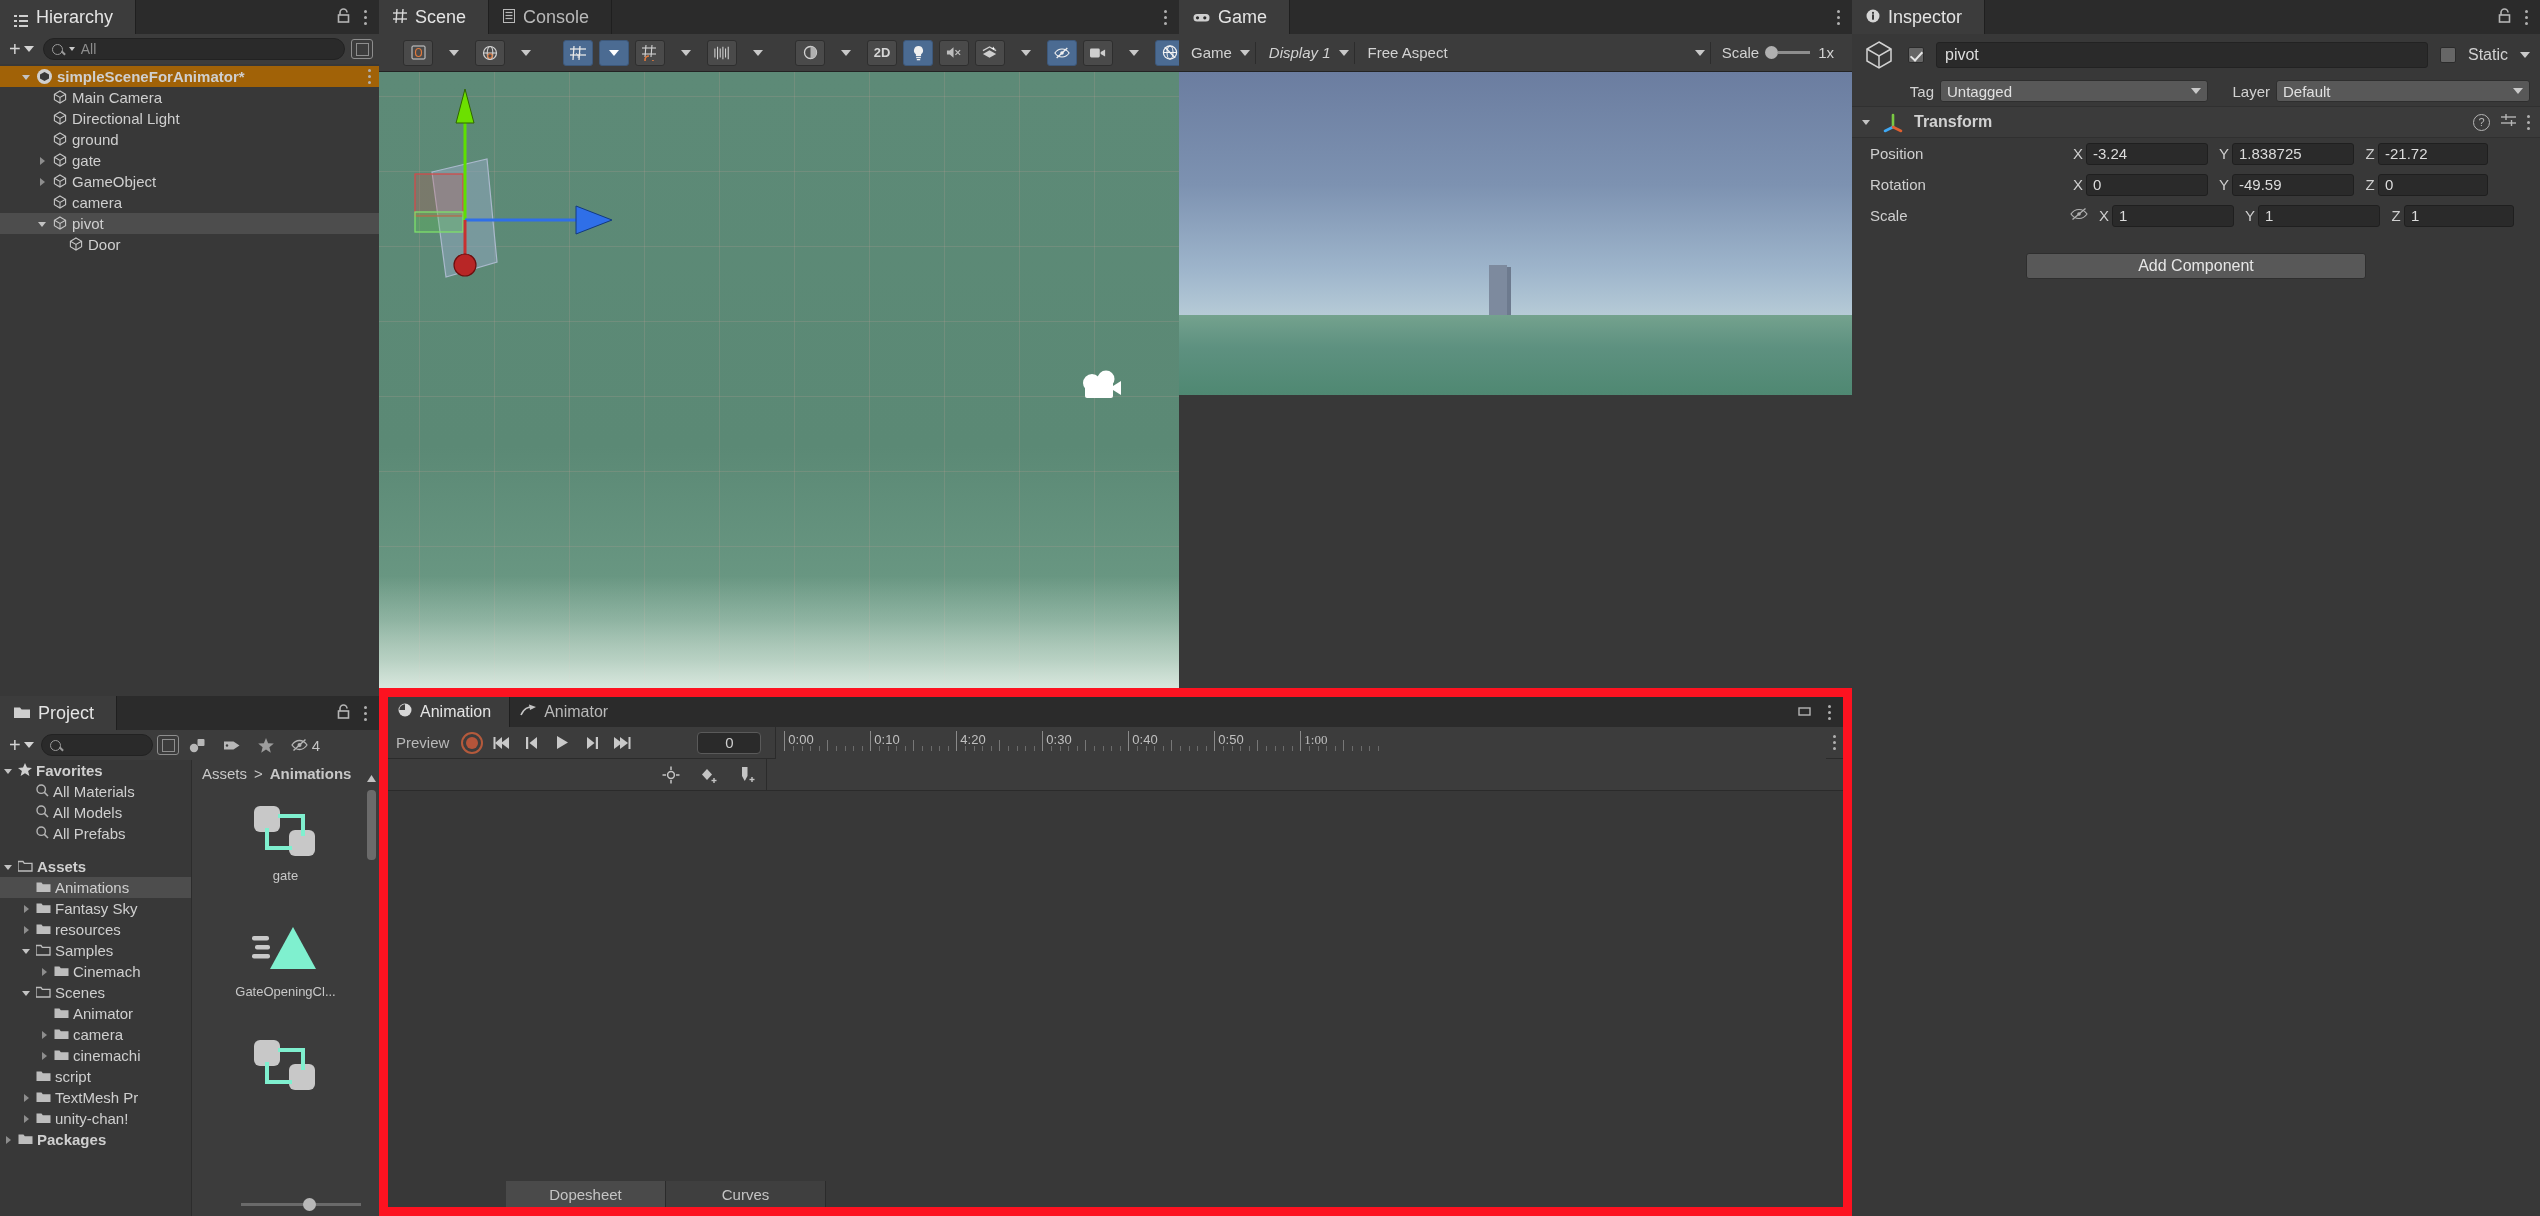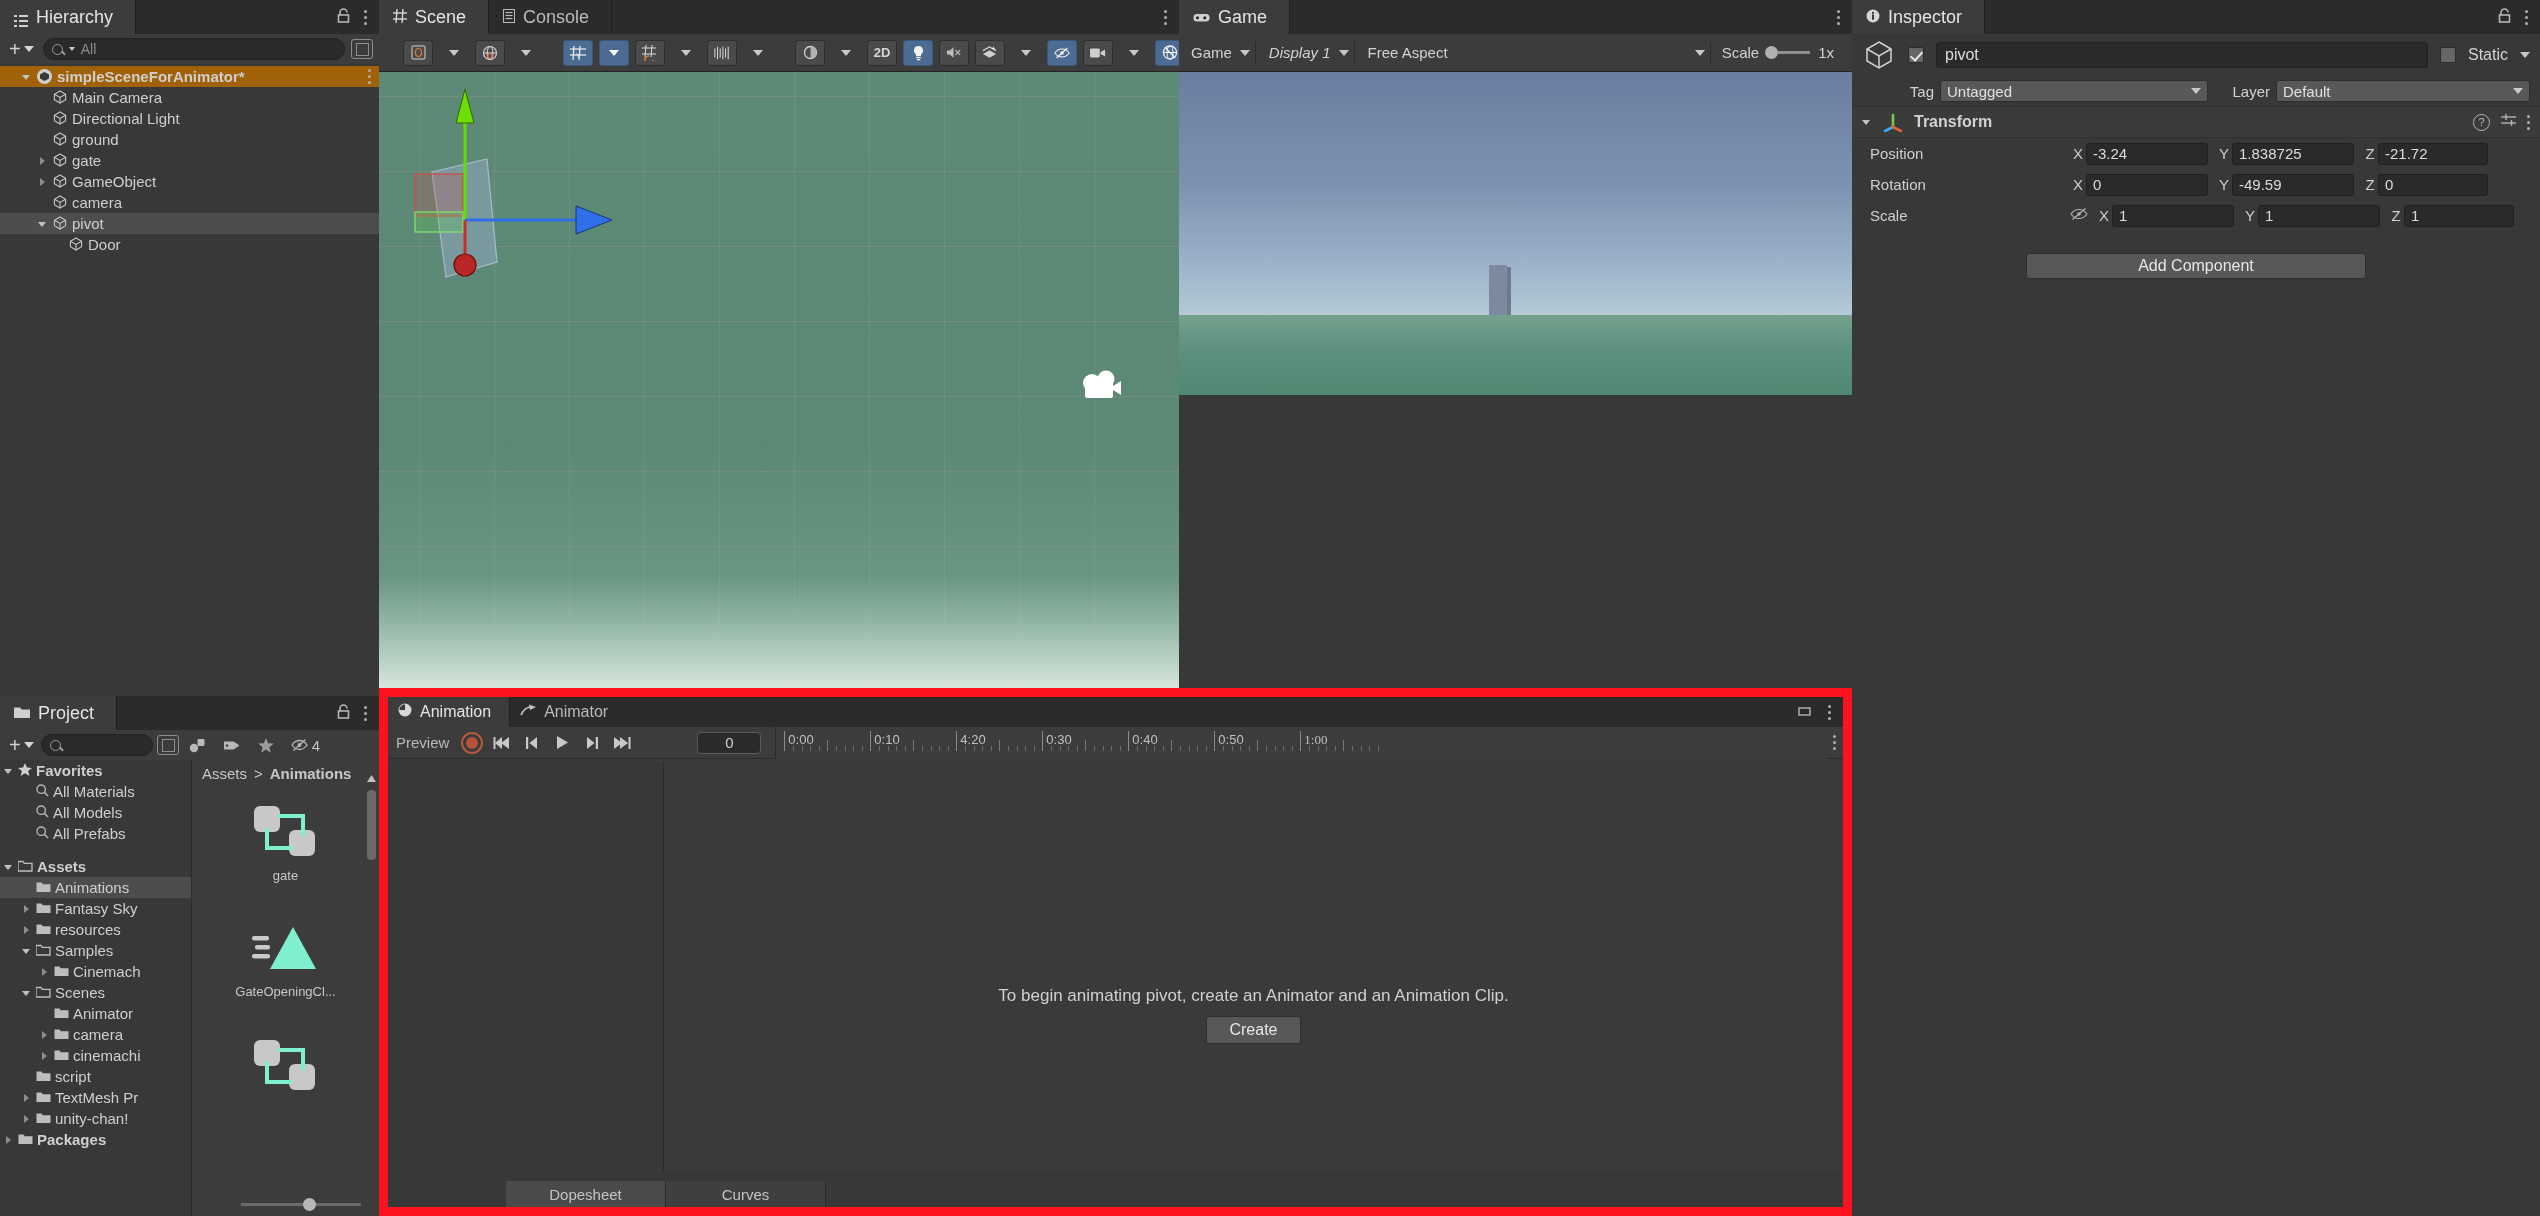--- a/index.html
+++ b/index.html
@@ -1271,29 +1271,20 @@
               <polygon points="5,10 10.5,10 7.75,15" fill="#c4c4c4"></polygon>
               <g stroke="#c4c4c4" stroke-width="1.4">
                 <line x1="15" y1="11" x2="15" y2="16"></line>
                 <line x1="12.5" y1="13.5" x2="17.5" y2="13.5"></line>
               </g>
             </svg>
       </span>
       <span style="flex:1;border-left:1px solid #2b2b2b;height:100%;"></span>
     </div>
 
-    <div class="anim-body">
-      <div class="anim-left"></div>
-      <div class="anim-main">
-        <div class="empty-msg">
-          <div>To begin animating pivot, create an Animator and an Animation Clip.</div>
-          <div class="createbtn">Create</div>
-        </div>
-      </div>
-    </div>
 
     <div class="anim-footer">
       <span style="width:118px;"></span>
       <div class="dstab">Dopesheet</div>
       <div class="dstab alt">Curves</div>
     </div>
   </div>
 </div>
 
 </div>

